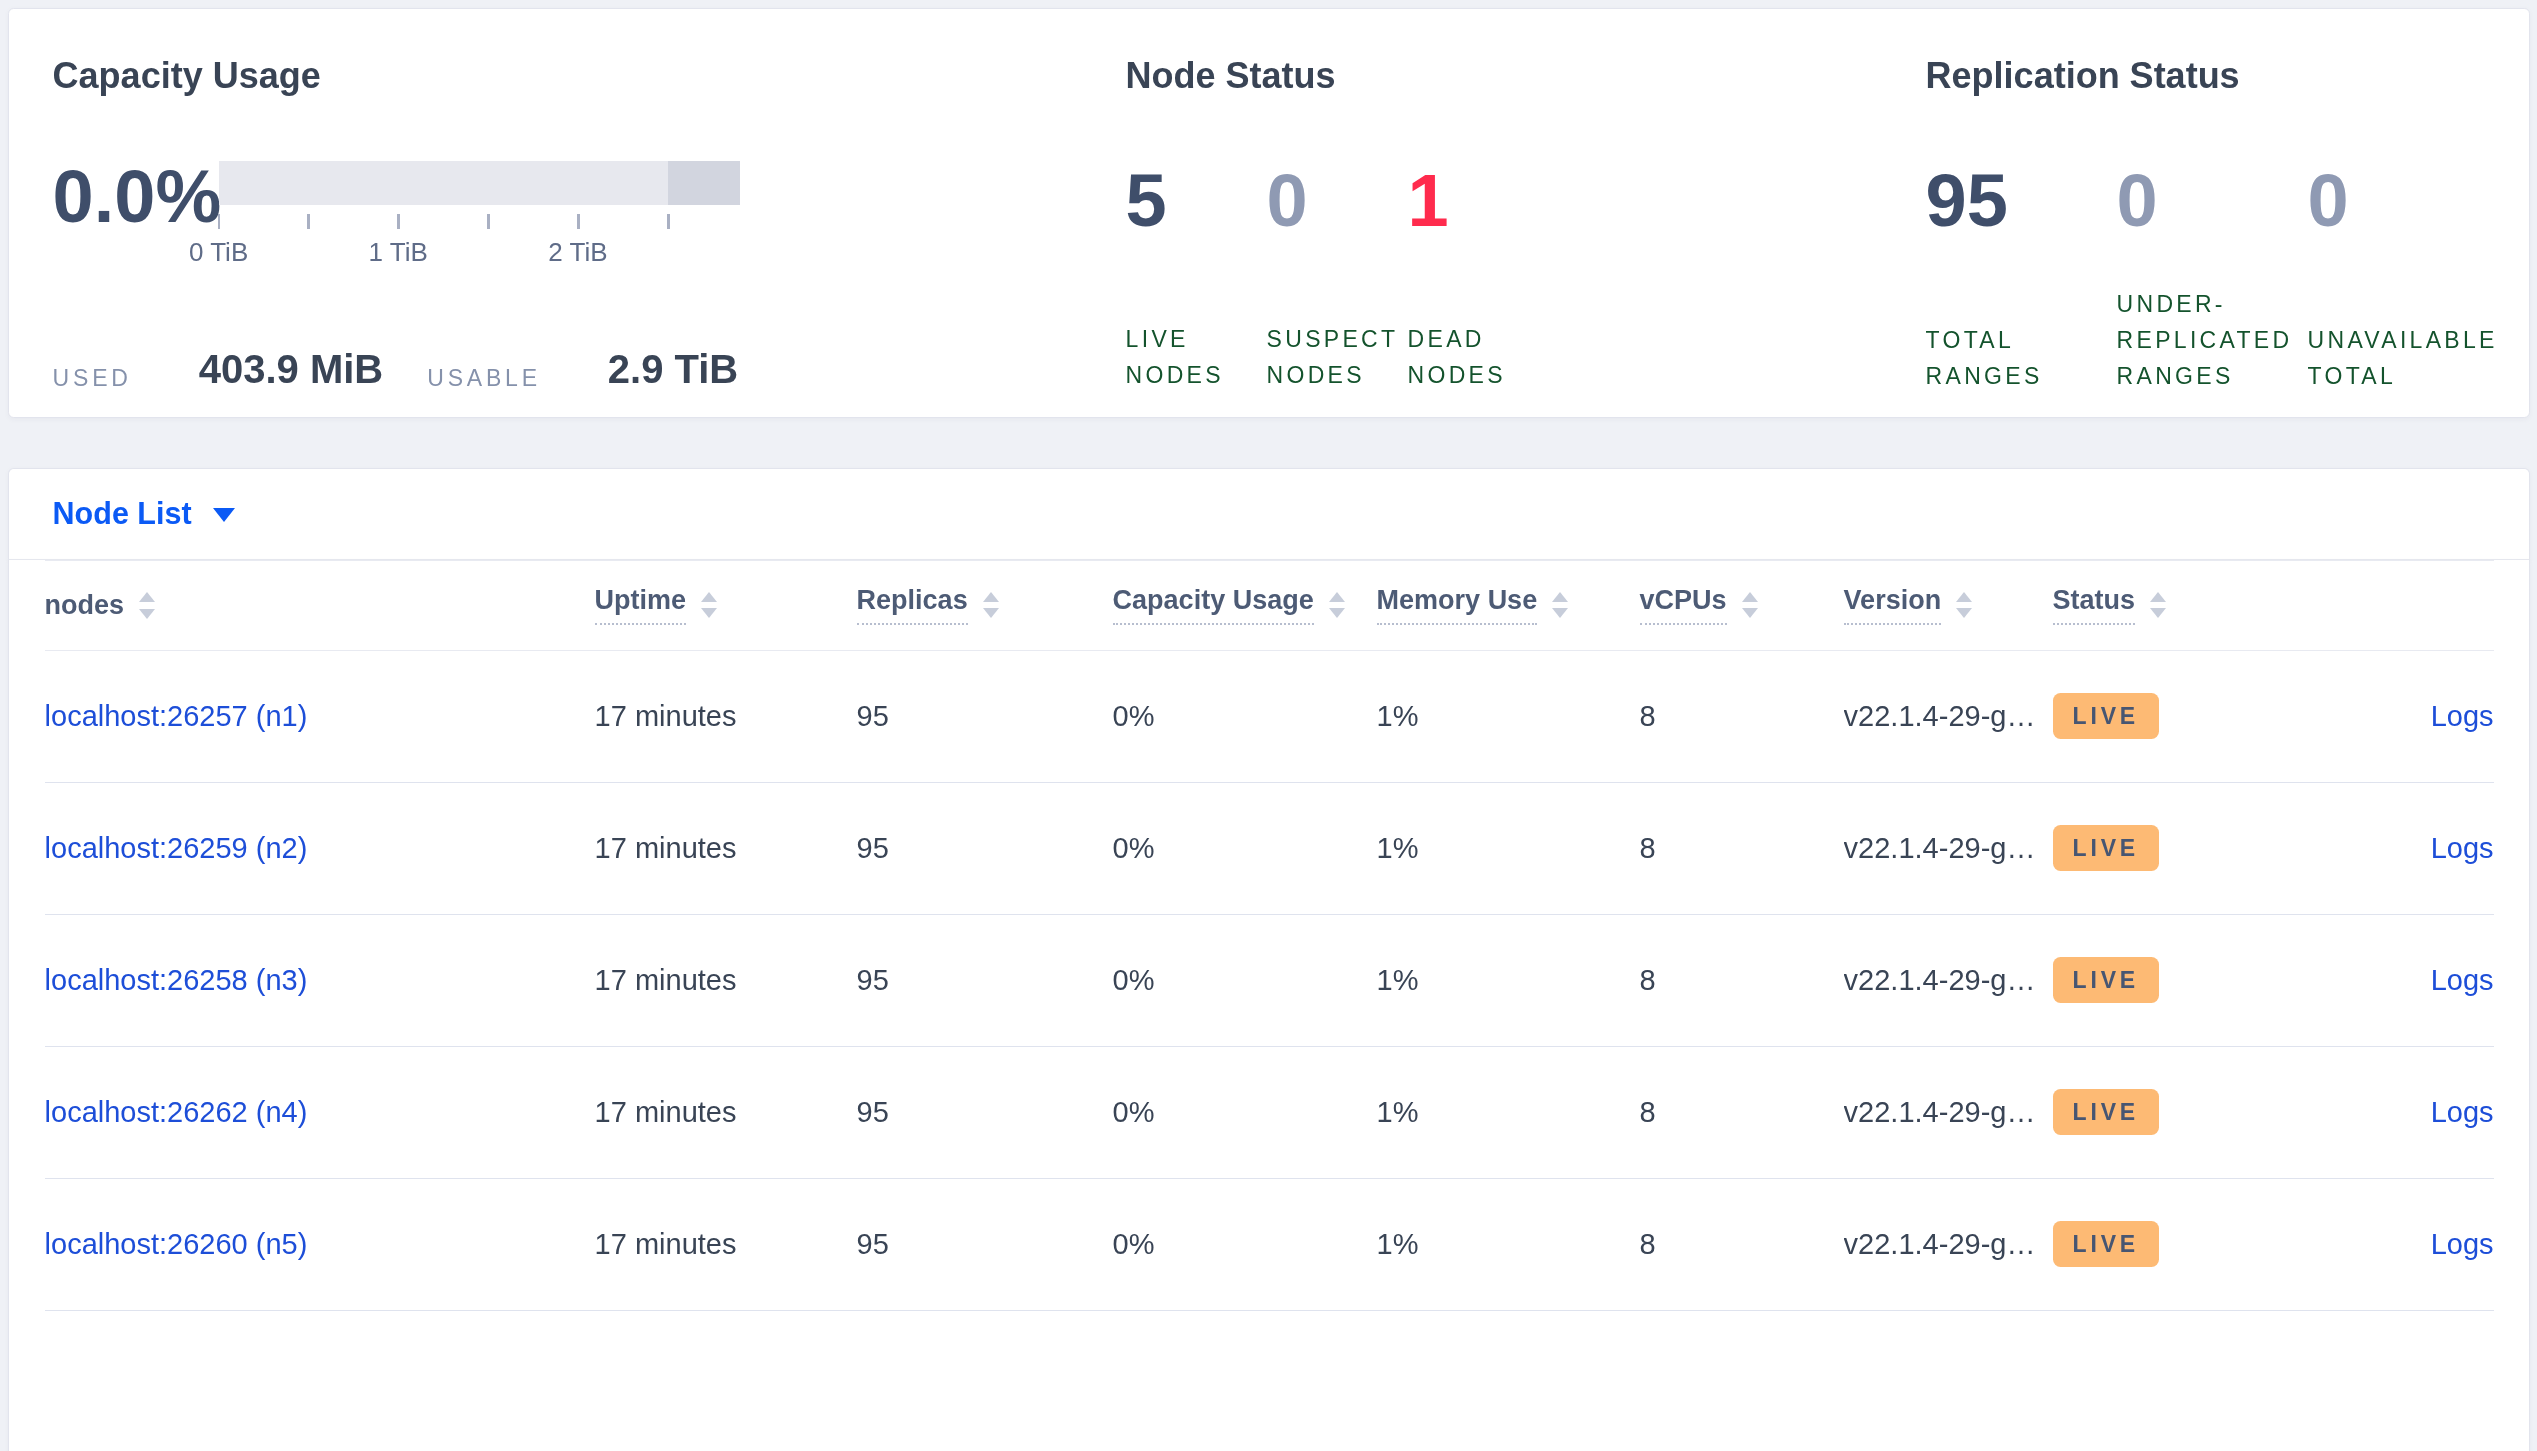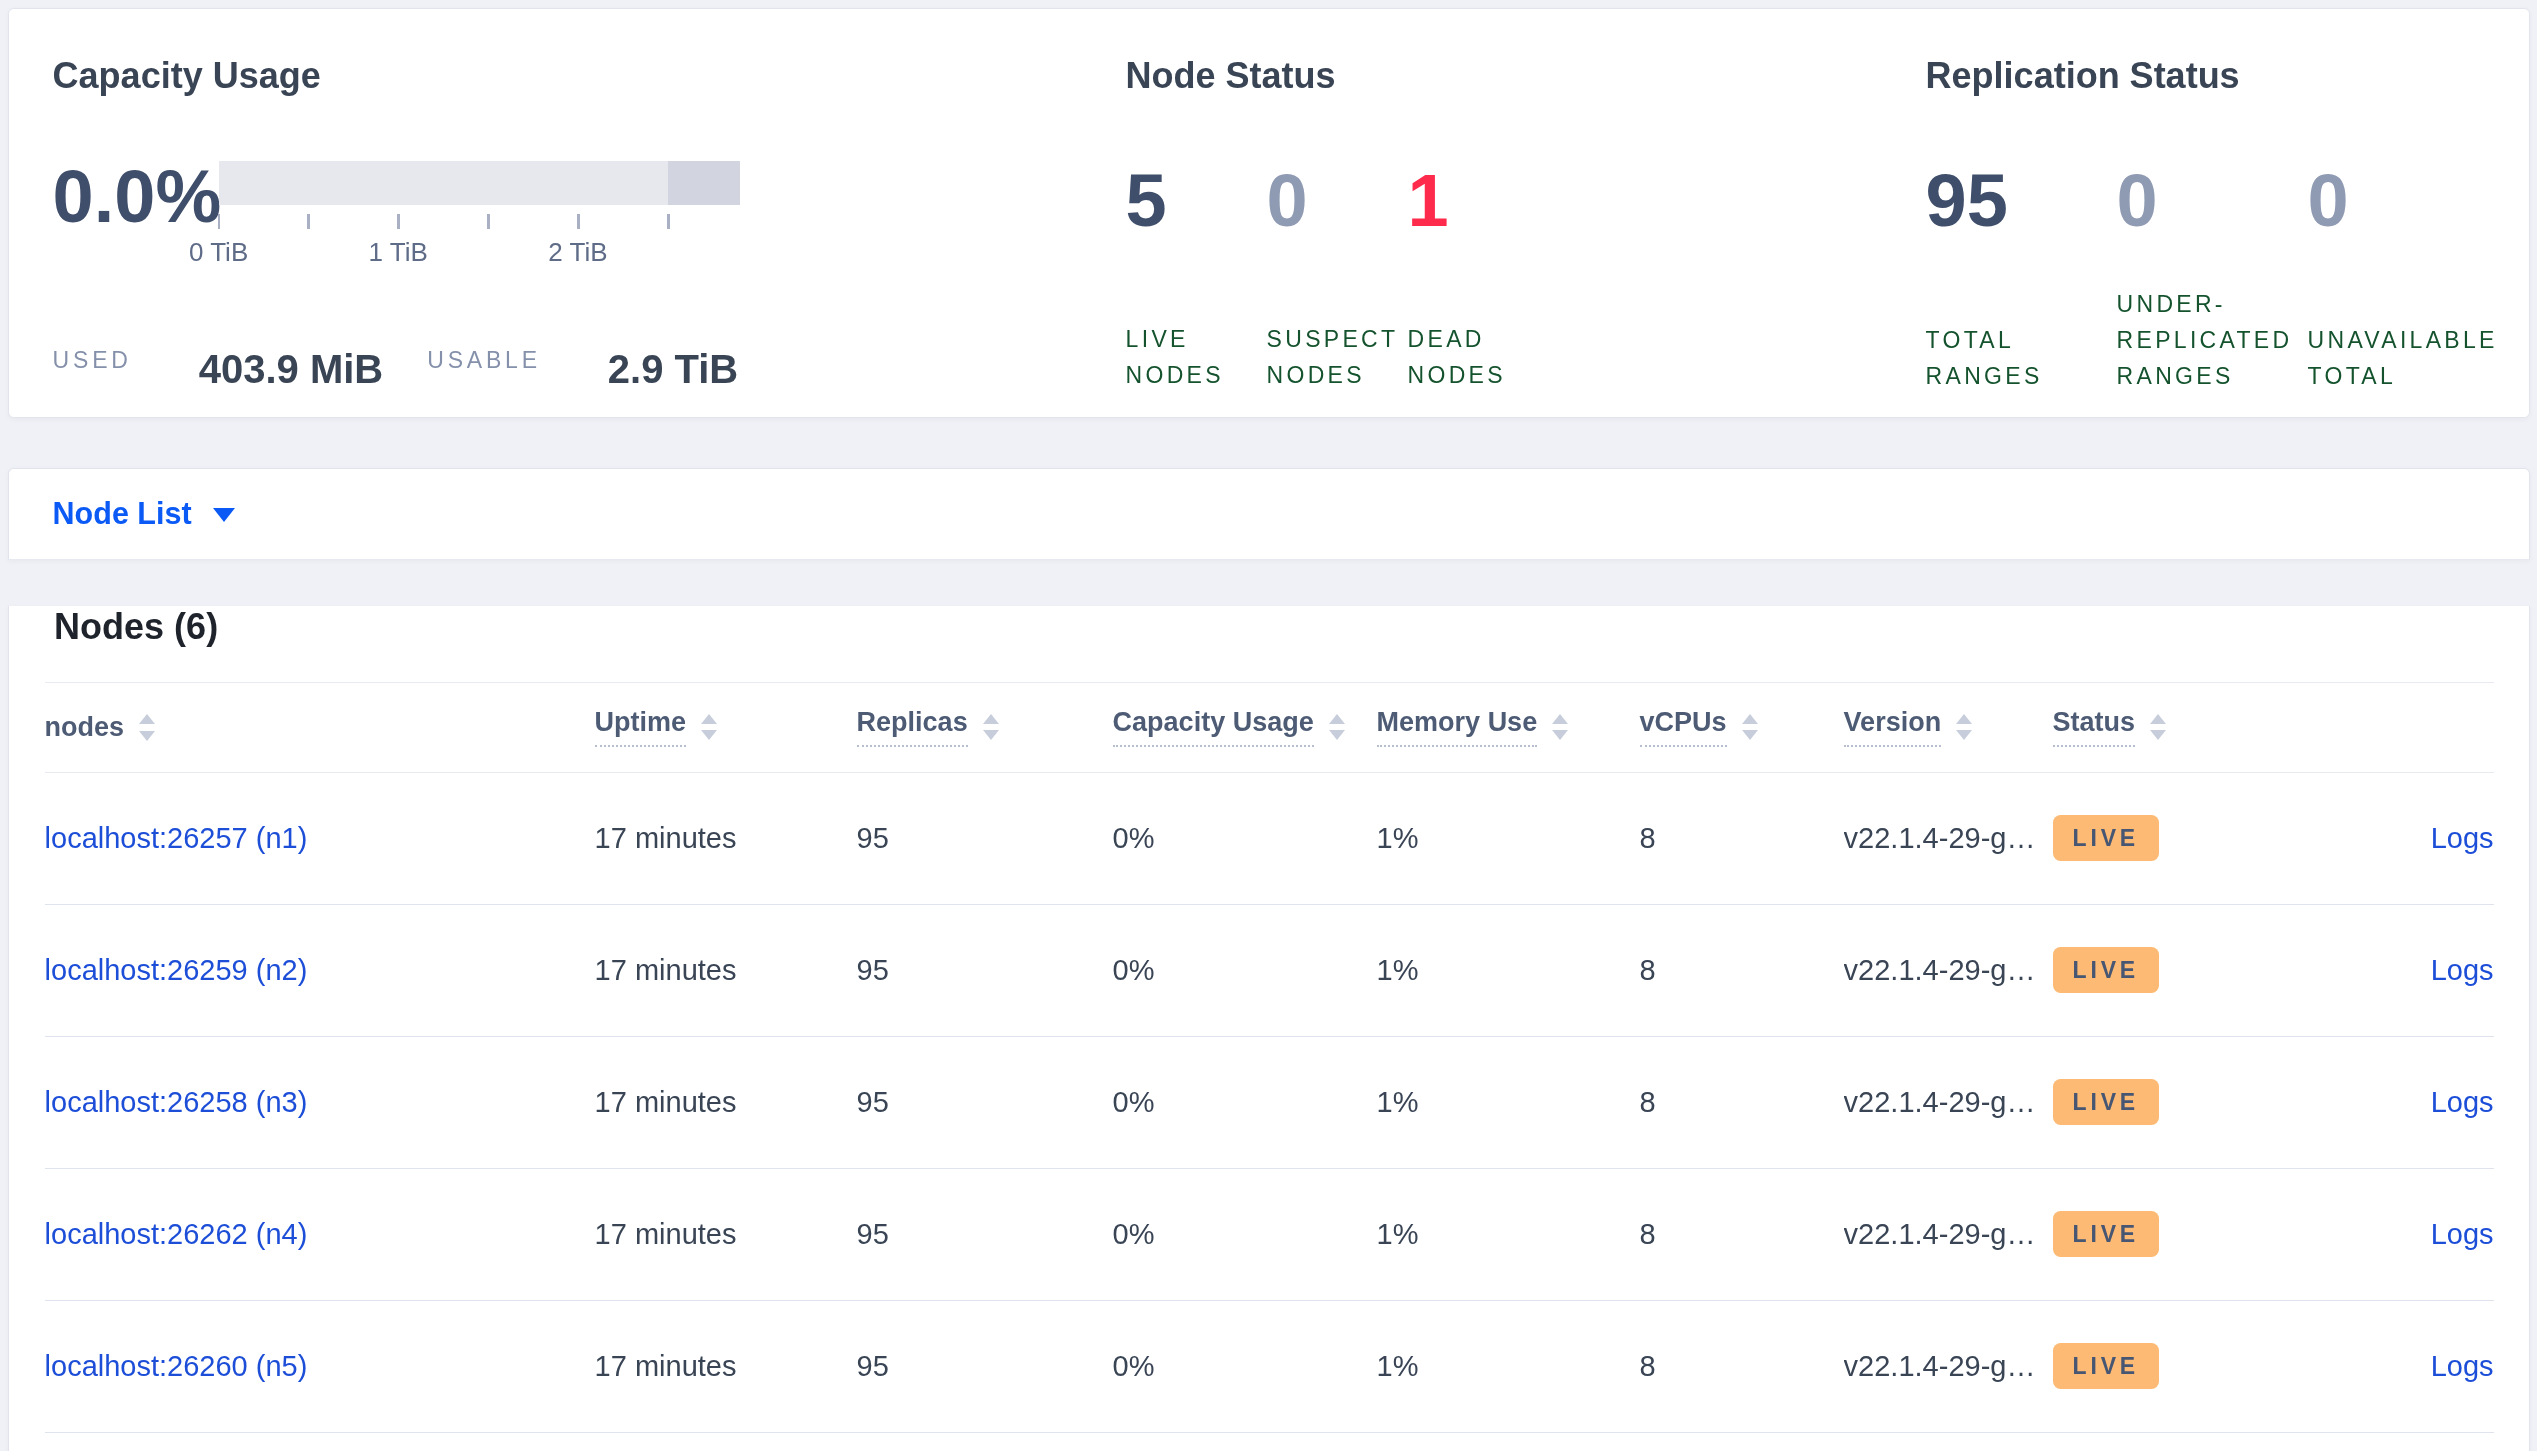--- a/index.html
+++ b/index.html
@@ -19,21 +19,21 @@
 
   .cap-row{display:flex;align-items:flex-start;margin-top:59px;}
   .cap-pct{font-size:74px;font-weight:700;line-height:82px;color:#3f4e6a;width:143px;}
   .cap-chart{width:521px;margin-left:23px;margin-top:5.7px;position:relative;}
   .cap-bar{height:44px;background:#e7e8ee;position:relative;overflow:hidden;}
   .cap-bar-seg{position:absolute;top:0;bottom:0;left:86.2%;width:13.8%;background:#d2d5df;}
   .cap-ticks{position:relative;height:15.2px;margin-top:8.6px;}
   .cap-tick{position:absolute;top:0;width:2.9px;height:15.2px;background:#a9b0c3;transform:translateX(-1px);}
   .cap-axis{position:relative;height:30.5px;margin-top:7.6px;}
   .cap-axis-label{position:absolute;transform:translateX(-50%);font-size:26px;color:#5f6c88;white-space:nowrap;}
-  .cap-legend{display:flex;align-items:flex-start;margin-top:80px;}
+  .cap-legend{display:flex;align-items:flex-end;margin-top:80px;}
   .caps-label{font-size:23px;letter-spacing:3.8px;color:#8591ab;}
   .cap-value{font-size:40px;font-weight:700;color:#394455;}
   .cap-legend .caps-label{margin-right:67px;}
   .cap-legend .cap-value{margin-right:44px;}
 
   .stats-row{display:flex;margin-top:63px;}
   .labels-row{display:flex;align-items:flex-end;margin-top:44px;min-height:107px;}
   .panel-nodes .stat,.panel-nodes .stat-label{width:141px;}
   .panel-repl .stat,.panel-repl .stat-label{width:191px;}
   .stat{font-size:74px;font-weight:600;line-height:82px;}
@@ -142,21 +142,20 @@
   </section>
 
   <section class="card selector-bar">
     <div class="view-dropdown">
       <span class="label">Node List</span>
       <span class="caret"></span>
     </div>
   </section>
 
   <section class="card nodes-card">
-    <h2>Nodes (6)</h2>
     <table class="nodes">
       <colgroup>
         <col style="width:550px">
           <col style="width:262px">
           <col style="width:256px">
         <col style="width:264px">
           <col style="width:263px">
           <col style="width:204px">
         <col style="width:209px">
           <col style="width:238px">

